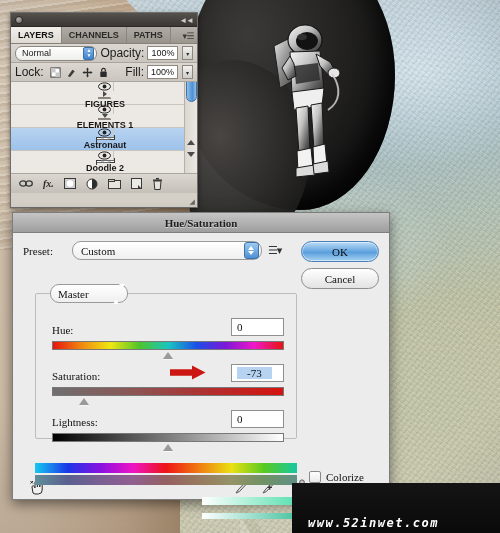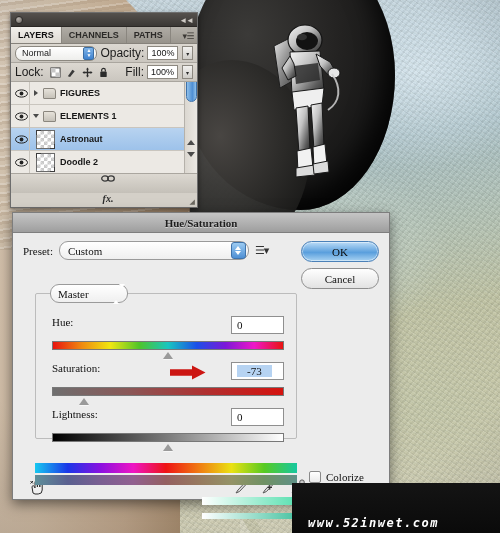--- a/index.html
+++ b/index.html
@@ -152,21 +152,21 @@
   }
   .lock-icons { display: flex; align-items: center; gap: 5px; margin-left: 3px; }
   .lock-ico { width: 11px; height: 11px; }
 
   .layers-list {
     position: relative; height: 92px; background: #ece9e4;
     border-bottom: 1px solid #aaa69f; overflow: hidden;
   }
   .layer-row {
     display: flex; align-items: center; height: 23px;
-    border-bottom: 1px solid #c9c5be; padding-left: 2px;
+    border-bottom: 1px solid #c9c5be; padding-left: 2px; flex-direction: column;
   }
   .layer-row.selected { background: linear-gradient(#b8d3f0, #9dc2ea); }
   .eye {
     width: 17px; height: 100%; display: flex; align-items: center; justify-content: center;
     border-right: 1px solid #c9c5be;
   }
   .eye svg { display: block; }
   .disc { width: 11px; display: flex; align-items: center; justify-content: center; font-size: 7px; color: #333; }
   .arrow-t { width: 0; height: 0; border-left: 4px solid #4a4a4a; border-top: 3.5px solid transparent; border-bottom: 3.5px solid transparent; }
   .arrow-d { width: 0; height: 0; border-top: 4px solid #4a4a4a; border-left: 3.5px solid transparent; border-right: 3.5px solid transparent; }
@@ -201,21 +201,20 @@
   }
   .scroll-up, .scroll-dn {
     position: absolute; left: 2px; width: 0; height: 0;
   }
   .scroll-up { top: 58px; border-left: 4px solid transparent; border-right: 4px solid transparent; border-bottom: 5px solid #4b4b4b; }
   .scroll-dn { top: 70px; border-left: 4px solid transparent; border-right: 4px solid transparent; border-top: 5px solid #4b4b4b; }
 
   .panel-footer {
     height: 19px; display: flex; align-items: center; gap: 10px; padding-left: 8px;
     background: linear-gradient(#dcd8d1, #c4c0b8);
-    flex-direction: column;
   }
   .ftr-ico { font-size: 10px; color: #2b2b2b; display: flex; align-items: center; }
   .grip { position: absolute; right: 2px; bottom: 1px; font-size: 7px; color: #6b675f; }
 
   
   #hs-dialog {
     position: absolute; left: 12px; top: 212px; width: 378px; height: 288px;
     background: #ececec; border: 1px solid #7d7d7d;
     box-shadow: 0 4px 12px rgba(0,0,0,.5);
     font-size: 11px; color: #101010; font-family: Liberation Serif, serif;
@@ -228,21 +227,21 @@
     text-shadow: 0 1px 0 rgba(255,255,255,.5);
   }
   .dlg-body { position: relative; padding: 8px 10px 0 10px; }
   .preset-row { display: flex; align-items: center; gap: 6px; }
   .preset-lbl { font-size: 11px; }
   .popup {
     height: 19px; flex: 0 0 auto; width: 190px;
     background: linear-gradient(#ffffff, #efefef);
     border: 1px solid #9a9a9a; border-radius: 9px;
     display: flex; align-items: center; padding: 0 2px 0 8px;
-    font-size: 11px; position: relative;
+    font-size: 11px; position: relative; margin-left: 13px;
   }
   .popup .stepper2 {
     margin-left: auto; width: 15px; height: 17px; border-radius: 3px;
     background: linear-gradient(#9ccbf2, #4e8fd4);
     border: 1px solid #3f73ab;
     display: flex; flex-direction: column; align-items: center; justify-content: center;
     gap: 1px;
   }
   .caret-u { width:0;height:0;border-left:3px solid transparent;border-right:3px solid transparent;border-bottom:4px solid #fff; }
   .caret-d { width:0;height:0;border-left:3px solid transparent;border-right:3px solid transparent;border-top:4px solid #fff; }
@@ -268,21 +267,21 @@
     border: 1px solid #bcbcbc; border-radius: 2px;
   }
   .channel-popup {
     position: absolute; left: 14px; top: -10px; width: 78px; height: 19px;
     background: linear-gradient(#ffffff, #efefef);
     border: 1px solid #9a9a9a; border-radius: 9px;
     display: flex; align-items: center; padding: 0 2px 0 7px; font-size: 11px;
   }
 
   .slider-block { position: absolute; left: 16px; width: 232px; }
-  .sl-head { display: flex; align-items: flex-start; height: 20px; }
+  .sl-head { display: flex; align-items: flex-end; height: 20px; }
   .sl-label { font-size: 11px; }
   .sl-value {
     margin-left: auto; width: 53px; height: 18px; background: #fff;
     border: 1px solid #8f8f8f; font-size: 11px;
     display: flex; align-items: center; padding-left: 5px;
   }
   .sl-value.sel { background: #fff; }
   .sl-value.sel span { background: #b6d3f2; padding: 0 10px; }
   .sl-track { position: relative; height: 9px; margin-top: 5px; border: 1px solid #787878; }
   .track-hue {

